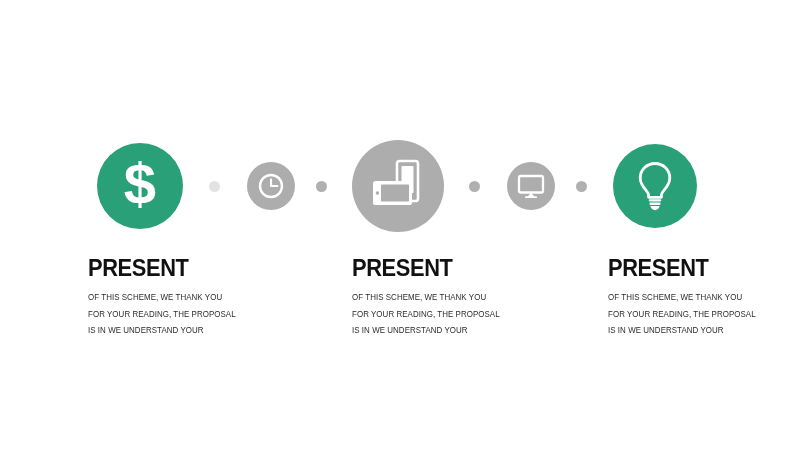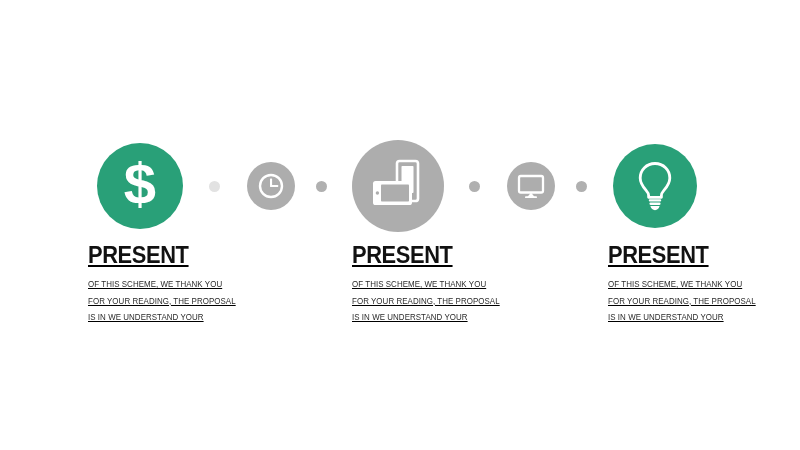--- a/index.html
+++ b/index.html
@@ -43,23 +43,22 @@
   .node svg { display: block; }
 
   .dot {
     position: absolute;
     border-radius: 50%;
   }
 
   
   .col {
     position: absolute;
-    top: 244px;
+    top: 257px;
     width: 190px;
-    text-decoration: underline;
   }
 
   .col h2 {
     margin: 0 0 10px 0;
     font-family: "Liberation Sans", sans-serif;
     font-size: 23px;
     font-weight: bold;
     letter-spacing: -0.4px;
     color: #111111;
     line-height: 1;

